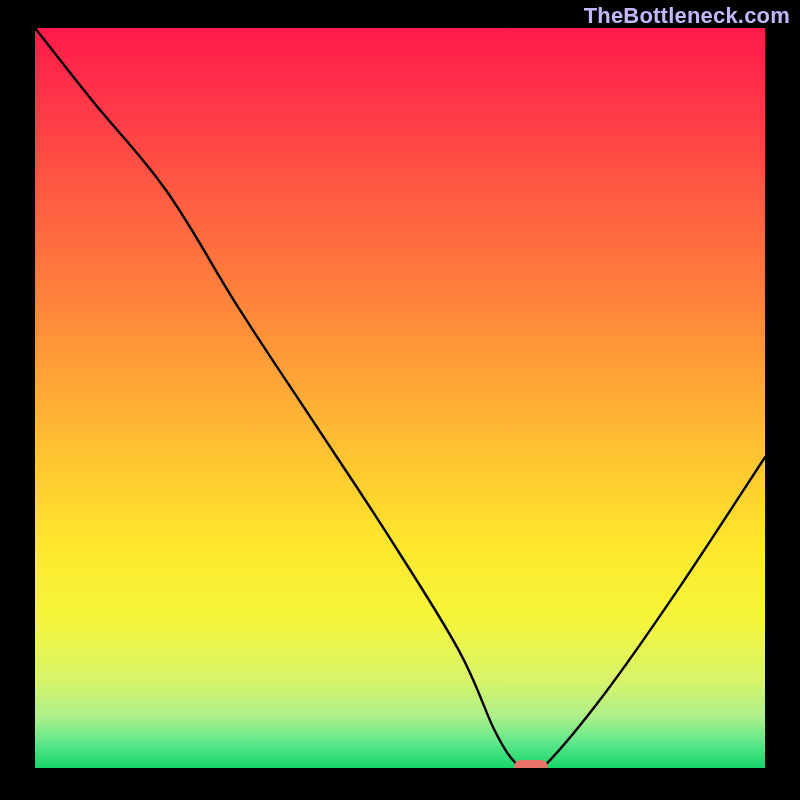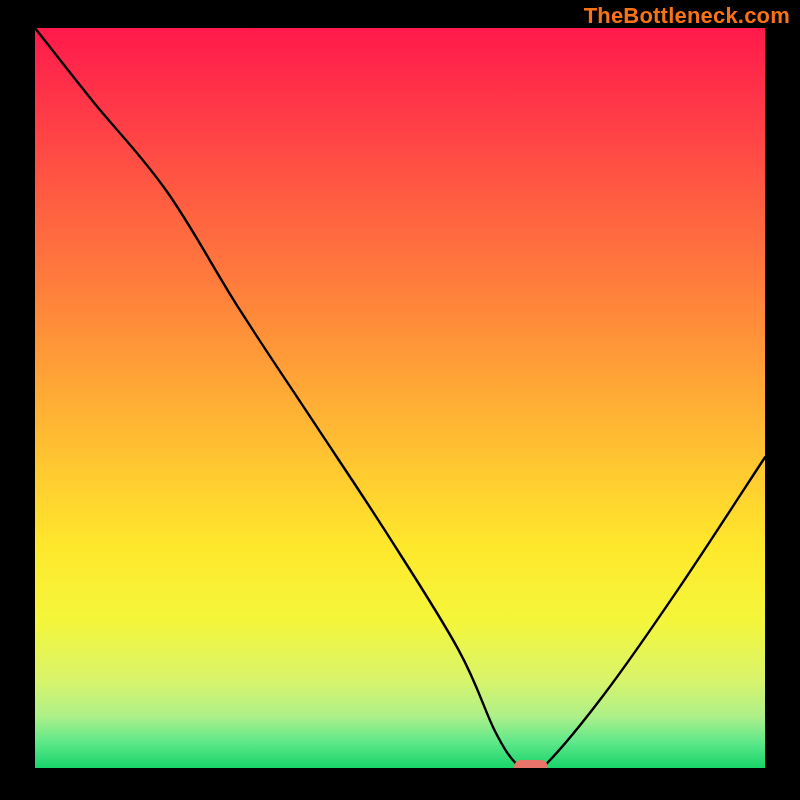--- a/index.html
+++ b/index.html
@@ -14,21 +14,21 @@
   .frame {
     position: relative;
     width: 800px;
     height: 800px;
     background: #000;
   }
   .watermark {
     position: absolute;
     top: 3px;
     right: 10px;
-    color: #f97316;
+    color: #c4b5fd;
     font-size: 22px;
     font-weight: 600;
     letter-spacing: 0.2px;
     z-index: 10;
   }
   .plot-area {
     position: absolute;
     left: 35px;
     top: 28px;
     width: 730px;

